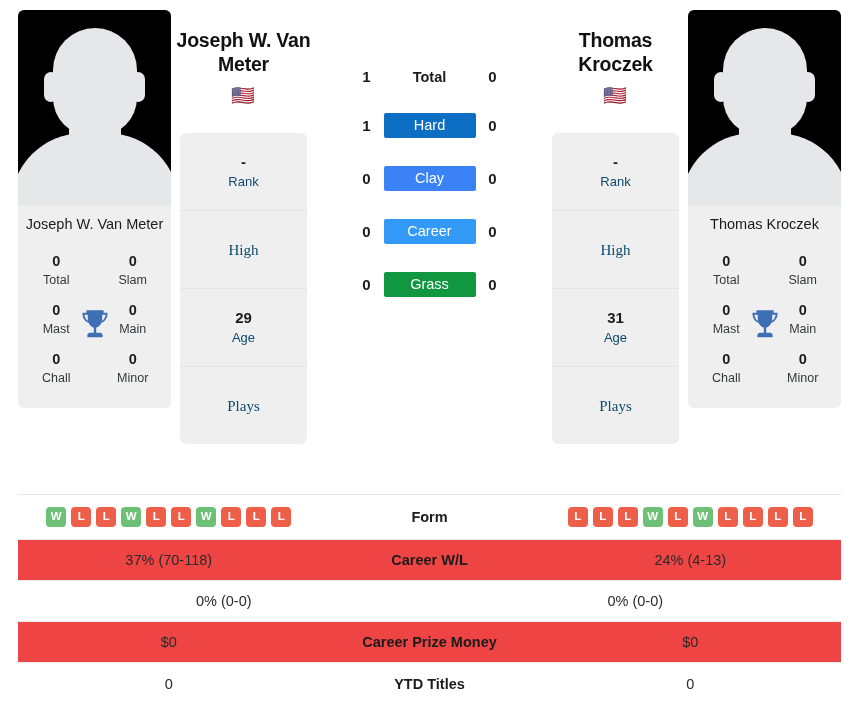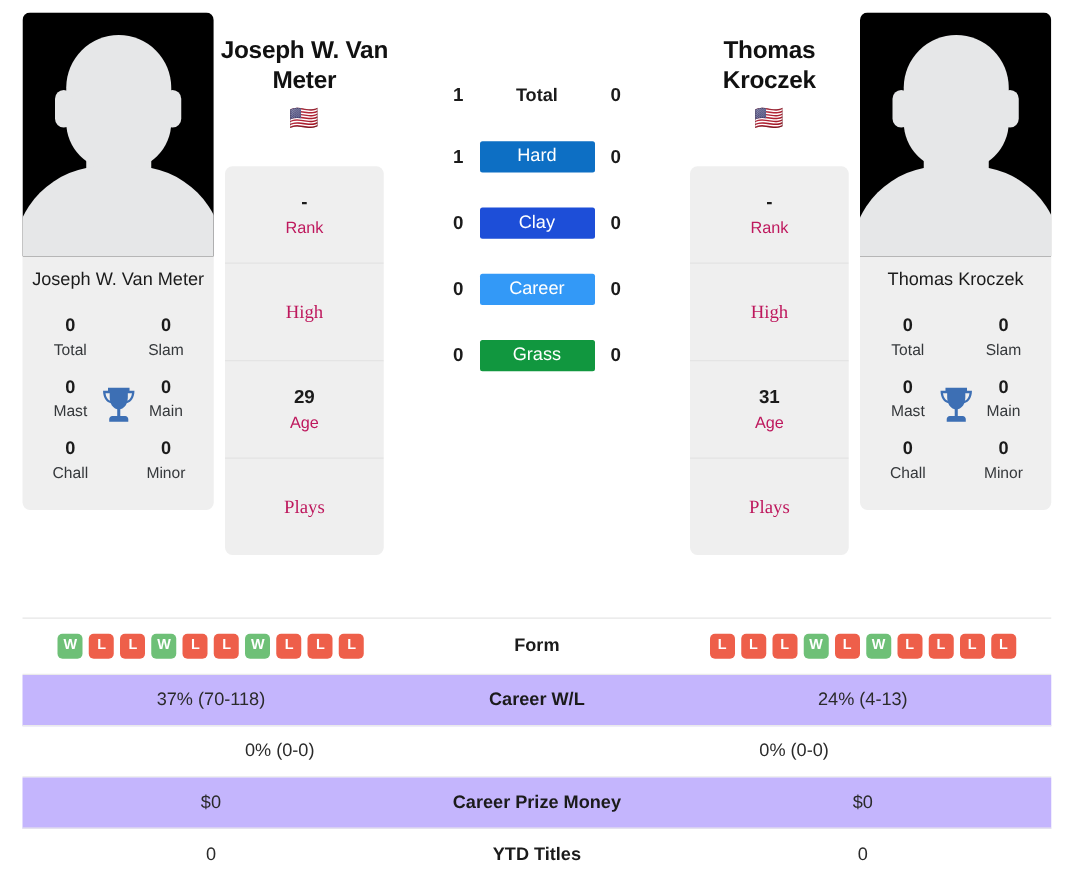--- a/index.html
+++ b/index.html
@@ -138,21 +138,21 @@
   .info-row:last-child { border-bottom: none; }
   .info-row .val {
     font-size: 15px;
     font-weight: bold;
     color: #1b1b1b;
     line-height: 1.35;
   }
   .info-row .val.dash { font-weight: bold; }
   .info-row .key {
     font-size: 13px;
-    color: #be185d;
+    color: #0c4a6e;
     line-height: 1.5;
   }
   .info-row.single { padding: 28px 4px 27px 4px; }
   .info-row.single .key { font-size: 15px; font-family: Liberation Serif, serif; }
 
   
   .h2h {
     flex: 1 1 auto;
     padding-top: 58px;
     display: flex;
@@ -198,21 +198,21 @@
     left: 18px; right: 18px;
     top: 494px;
     border-top: 1px solid #e6e6e6;
   }
   .cmp-row {
     display: flex;
     align-items: center;
     min-height: 41px;
     border-bottom: 1px solid #eaeaea;
   }
-  .cmp-row.shade { background: #c4b5fd; }
+  .cmp-row.shade { background: #ef4444; }
   .cmp-row:last-child { border-bottom: none; }
   .cmp-left, .cmp-right {
     flex: 1 1 0;
     text-align: center;
     font-size: 14.5px;
     color: #2a2a2a;
   }
   .cmp-mid {
     flex: 0 0 220px;
     text-align: center;
@@ -317,21 +317,21 @@
       <div class="h2h-row">
         <div class="h2h-num">1</div>
         <div class="h2h-mid">
           <span class="surface" id="sf-hard" style="background: rgb(13, 111, 196);">Hard</span>
         </div>
         <div class="h2h-num">0</div>
       </div>
       <div class="h2h-row">
         <div class="h2h-num">0</div>
         <div class="h2h-mid">
-          <span class="surface" id="sf-clay" style="background: #1d4ed8;">Clay</span>
+          <span class="surface" id="sf-clay" style="background: #3b82f6;">Clay</span>
         </div>
         <div class="h2h-num">0</div>
       </div>
       <div class="h2h-row">
         <div class="h2h-num">0</div>
         <div class="h2h-mid">
           <span class="surface" id="sf-indoor" style="background: rgb(51, 153, 247);">Career</span>
         </div>
         <div class="h2h-num">0</div>
       </div>

